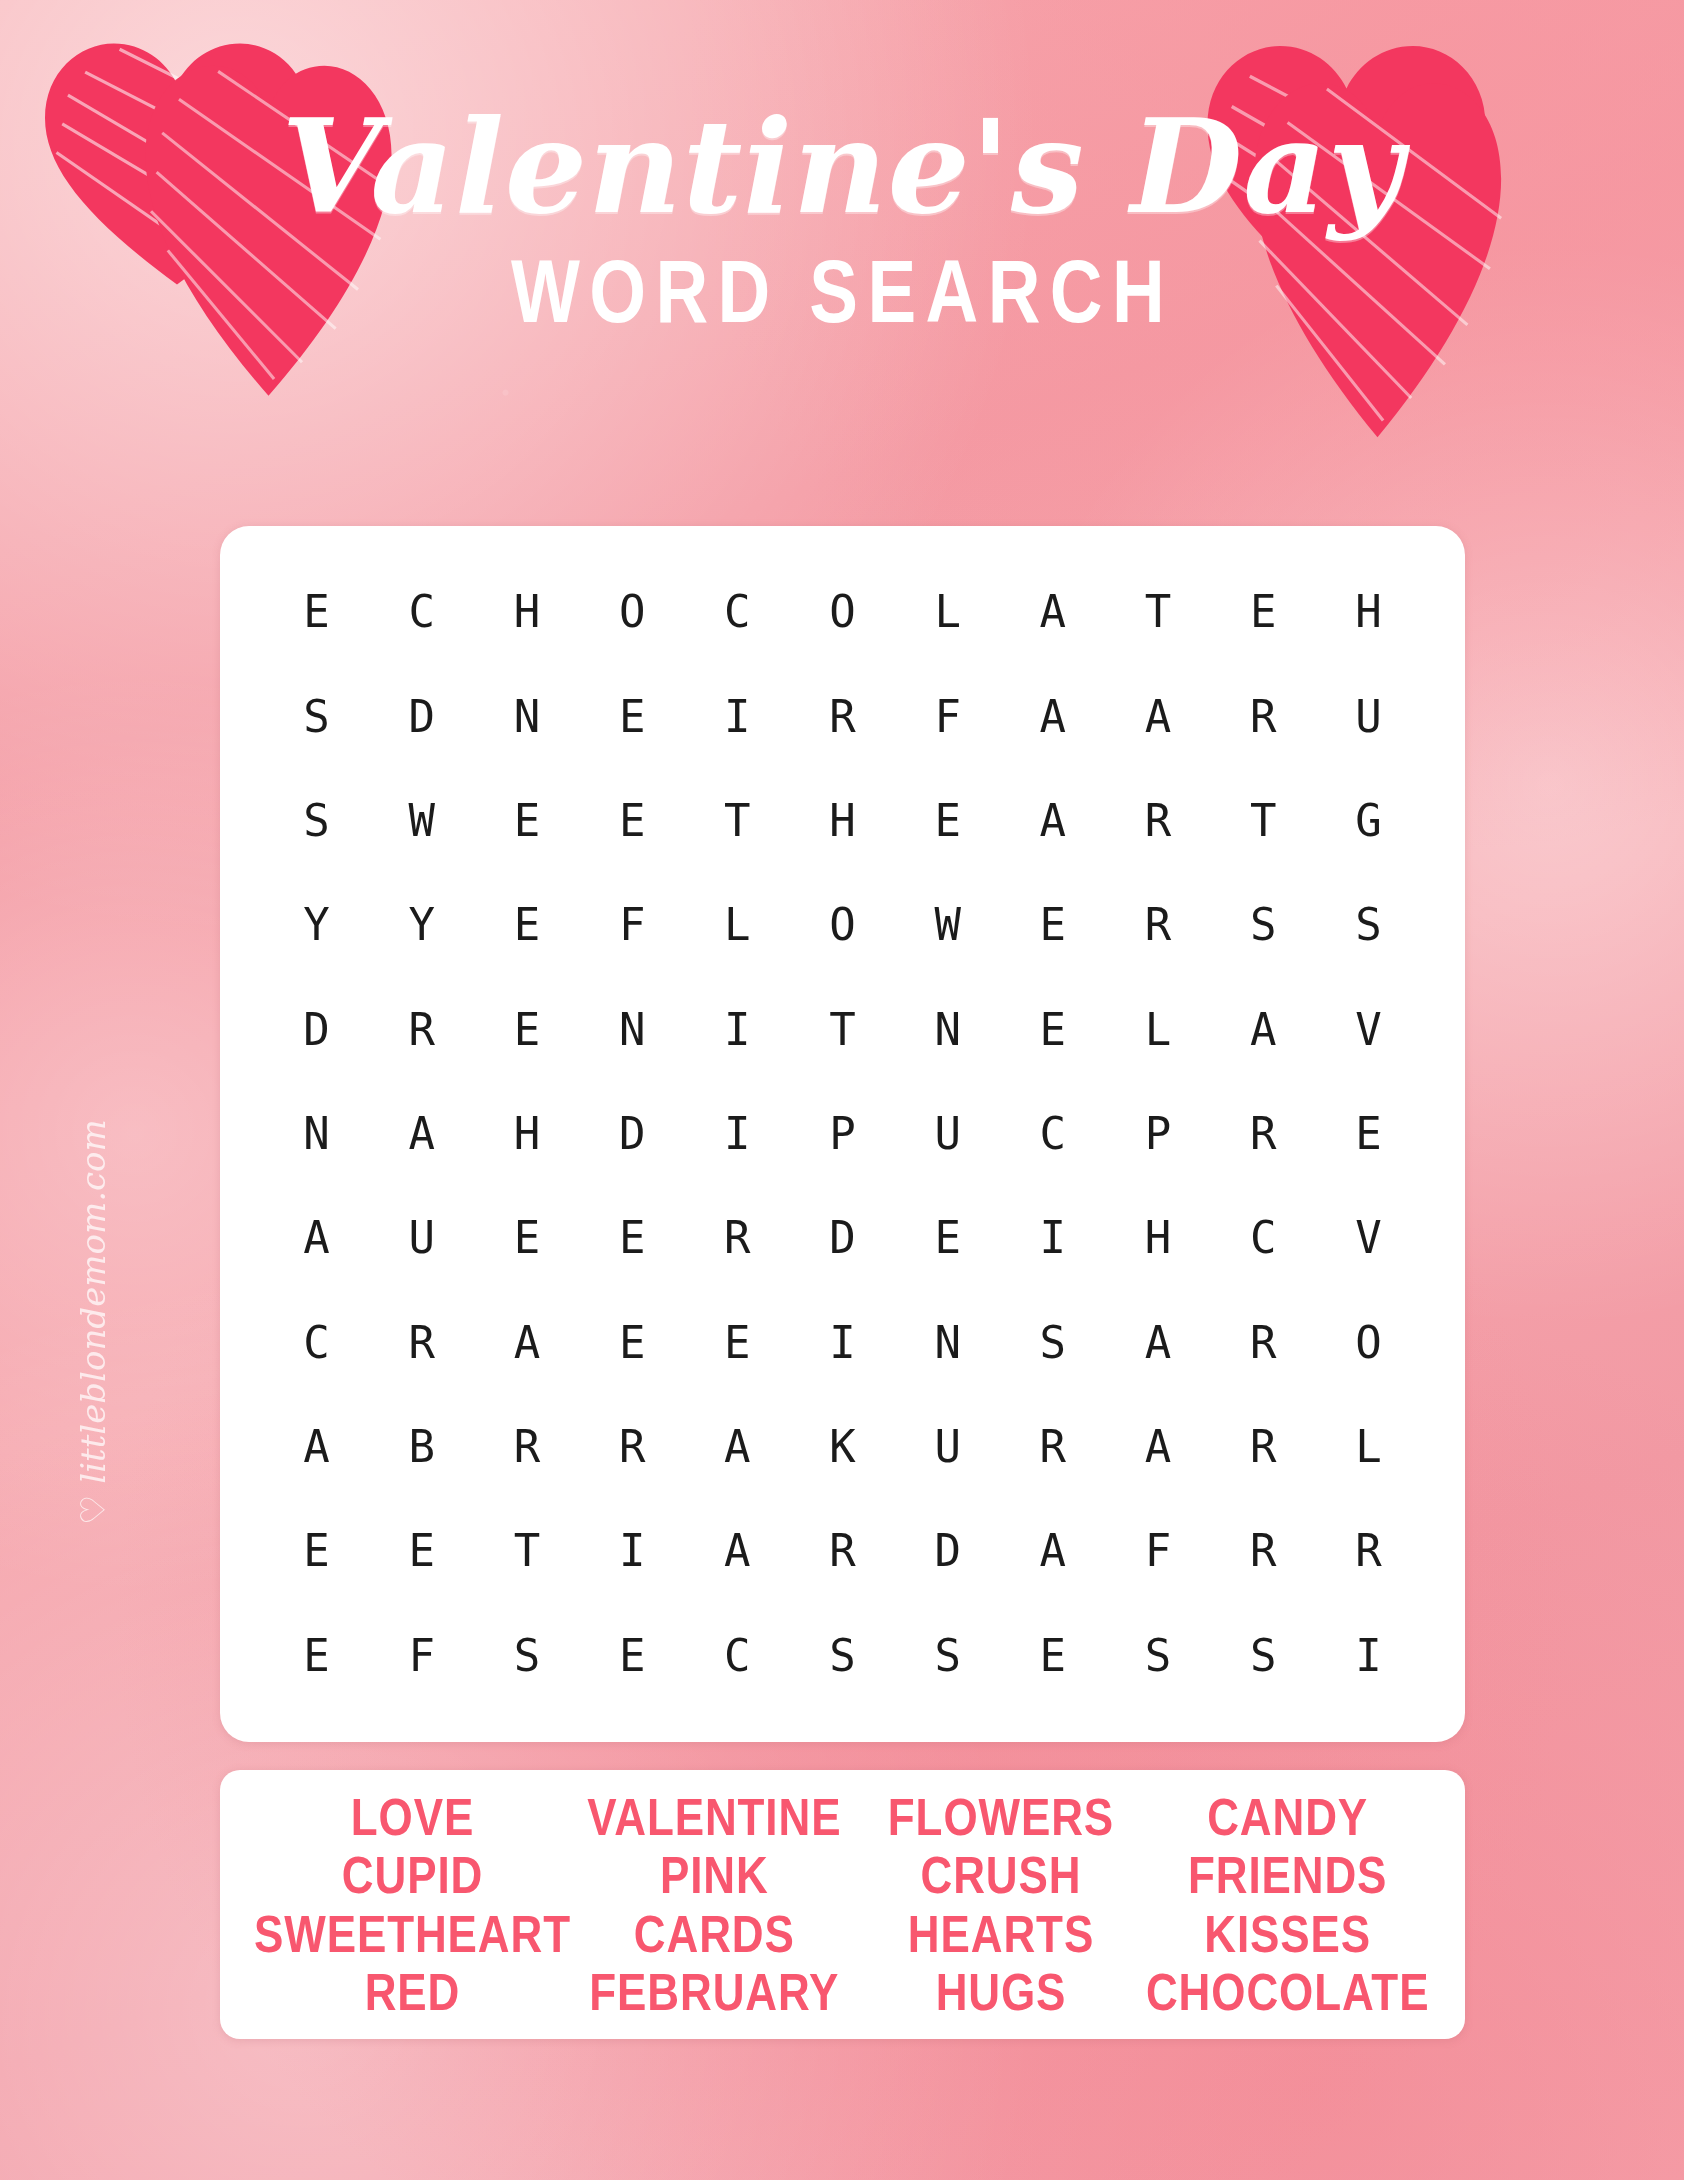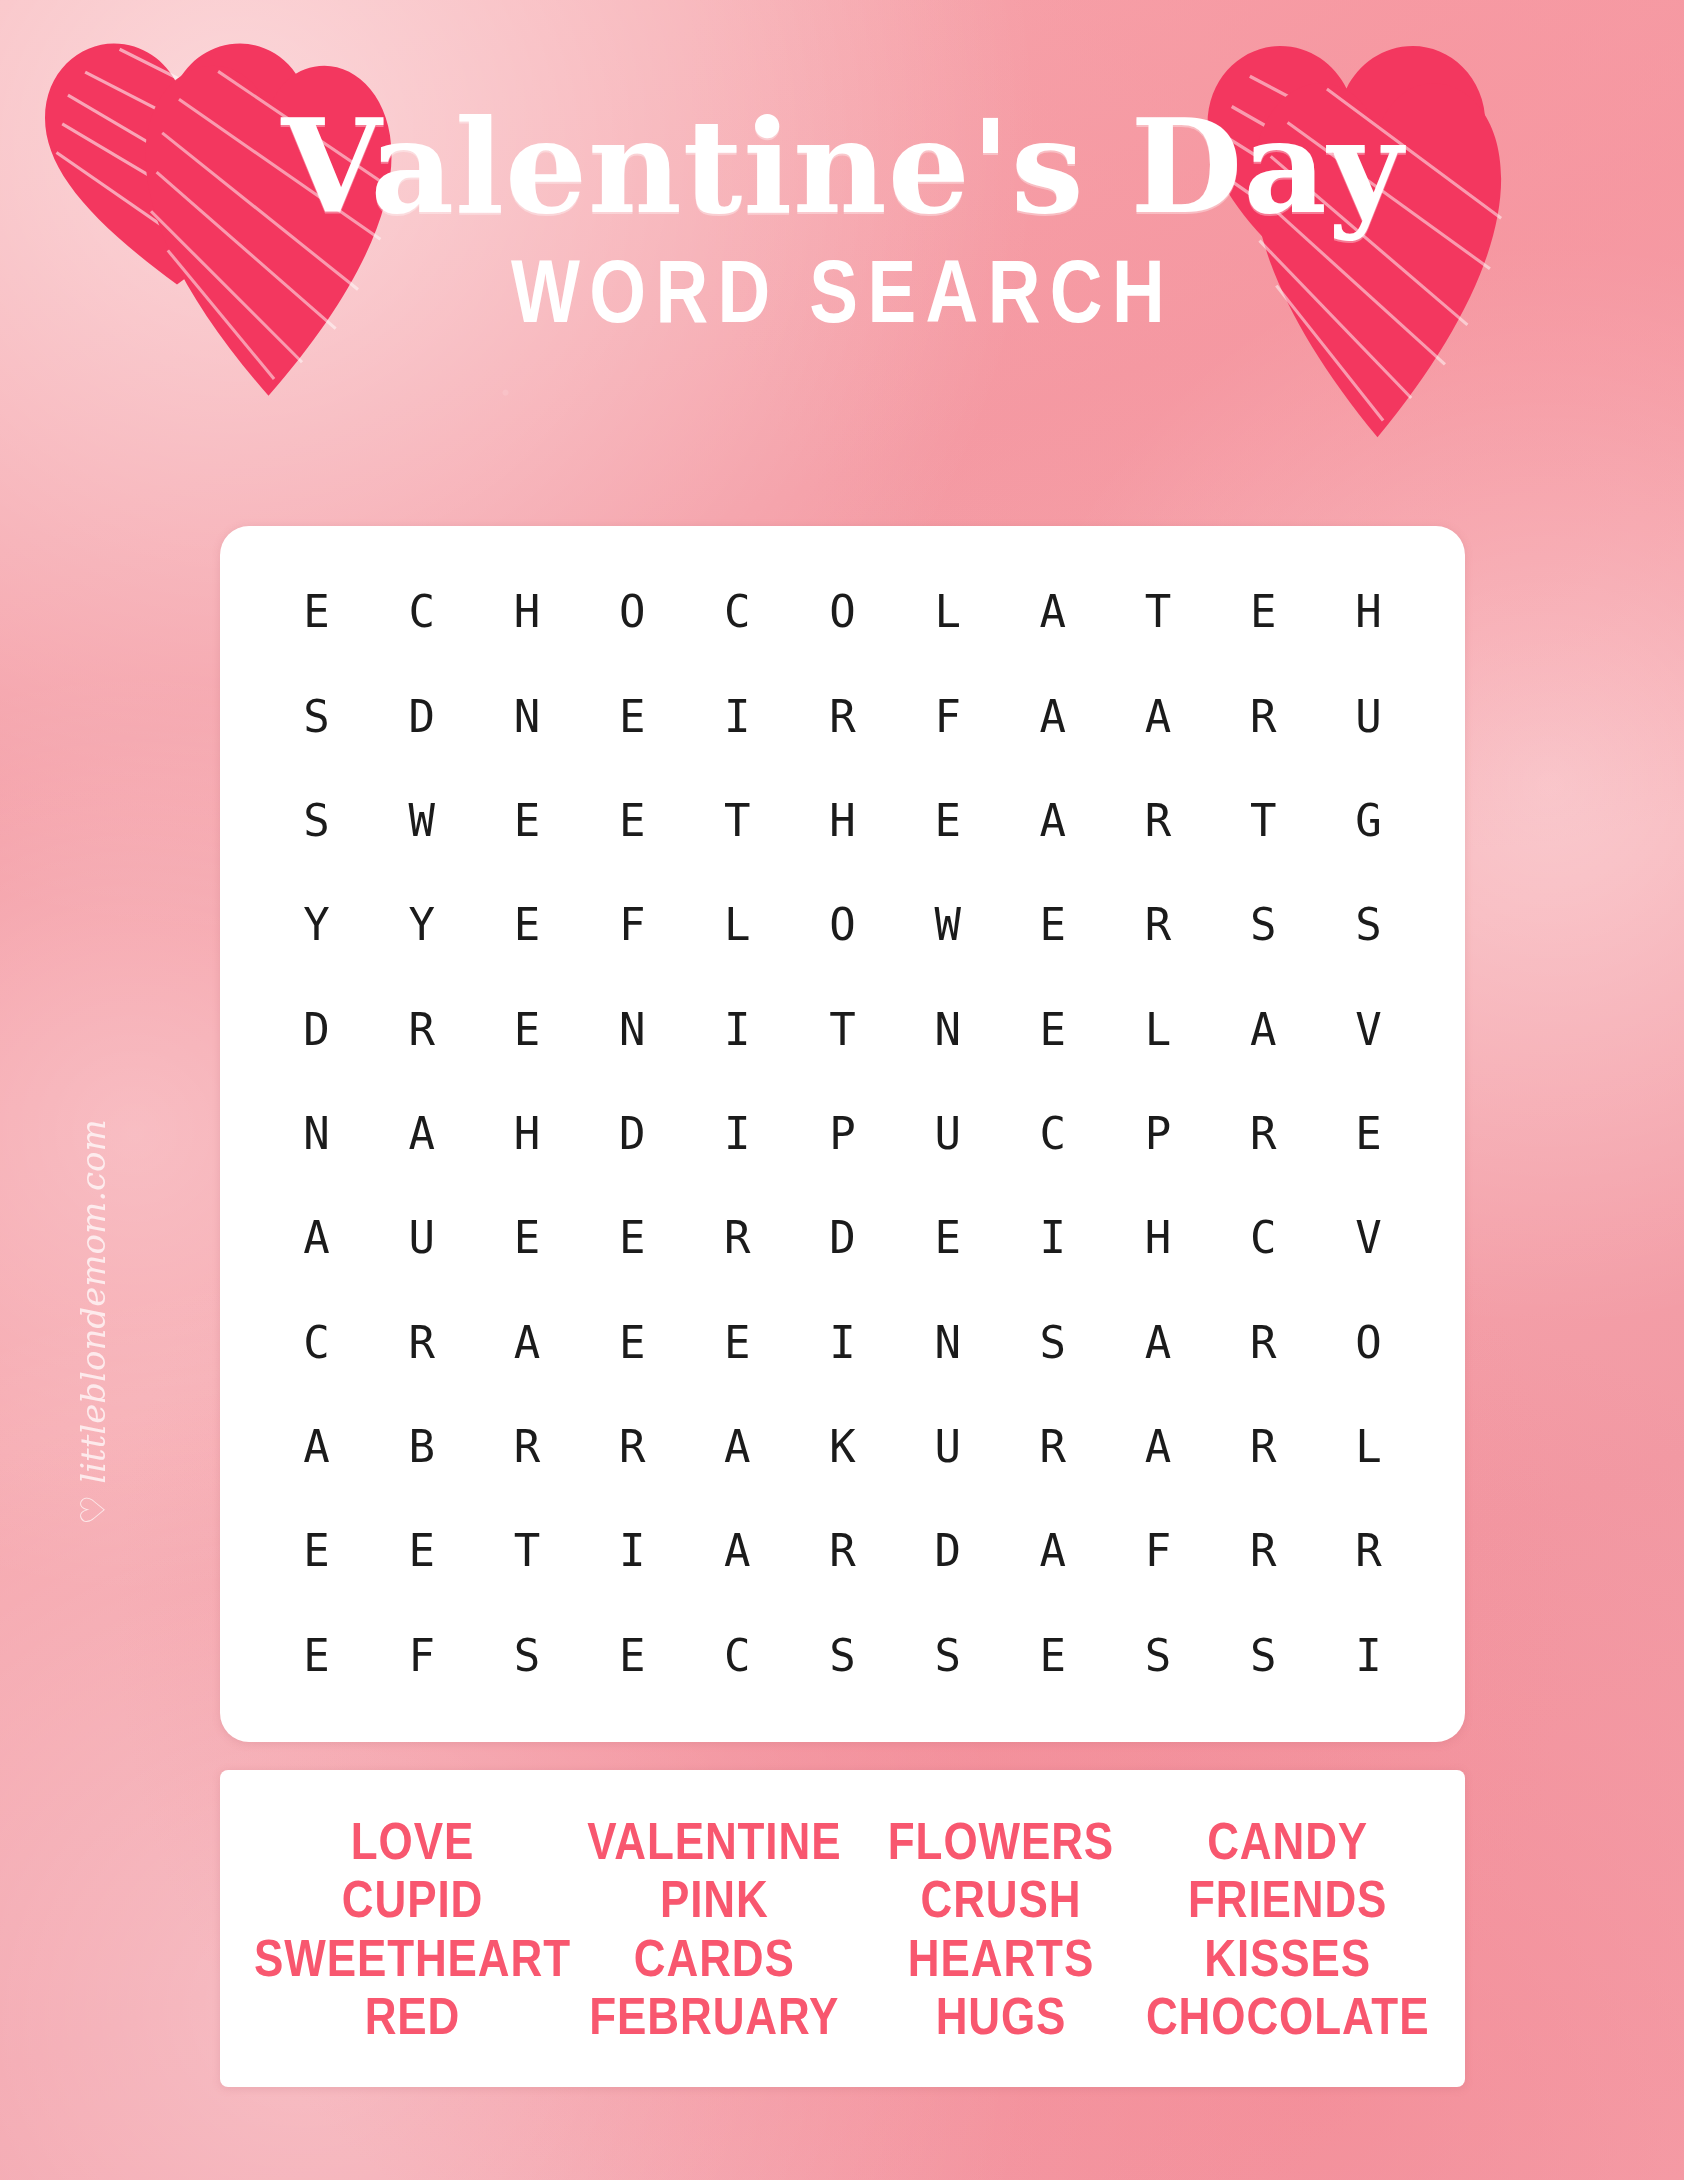--- a/index.html
+++ b/index.html
@@ -51,20 +51,21 @@
   .header {
     position: absolute;
     top: 0;
     left: 0;
     width: 1685px;
     text-align: center;
   }
   .title-script {
     margin-top: 102px;
     font-family: "DejaVu Serif", serif;
+    font-style: italic;
     font-weight: 700;
     font-size: 129px;
     line-height: 1.0;
     color: #ffffff;
     letter-spacing: 0.9px;
     text-shadow: 0 1.7px 0 rgba(255,255,255,0.35);
   }
   .title-sub {
     margin-top: 15.3px;
     font-family: "Liberation Sans", sans-serif;
@@ -107,23 +108,23 @@
     color: #1b1b1b;
     line-height: 1;
   }
 
   
   .words-card {
     position: absolute;
     left: 220px;
     top: 1770px;
     width: 1245px;
-    height: 317px;
+    height: 269px;
     background: #ffffff;
-    border-radius: 8px;
+    border-radius: 20px;
     box-shadow: 0 1.7px 8.5px rgba(180,90,100,0.18);
     display: flex;
     align-items: center;
   }
   .words-grid {
     width: 100%;
     padding: 0 34px;
     display: grid;
     grid-template-columns: repeat(4, 1fr);
     row-gap: 8.5px;

